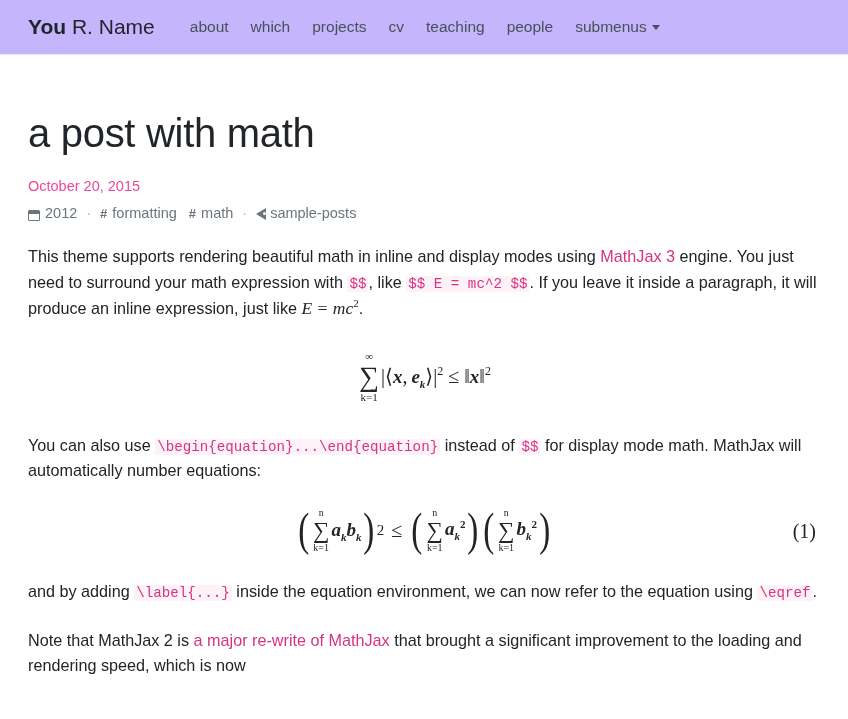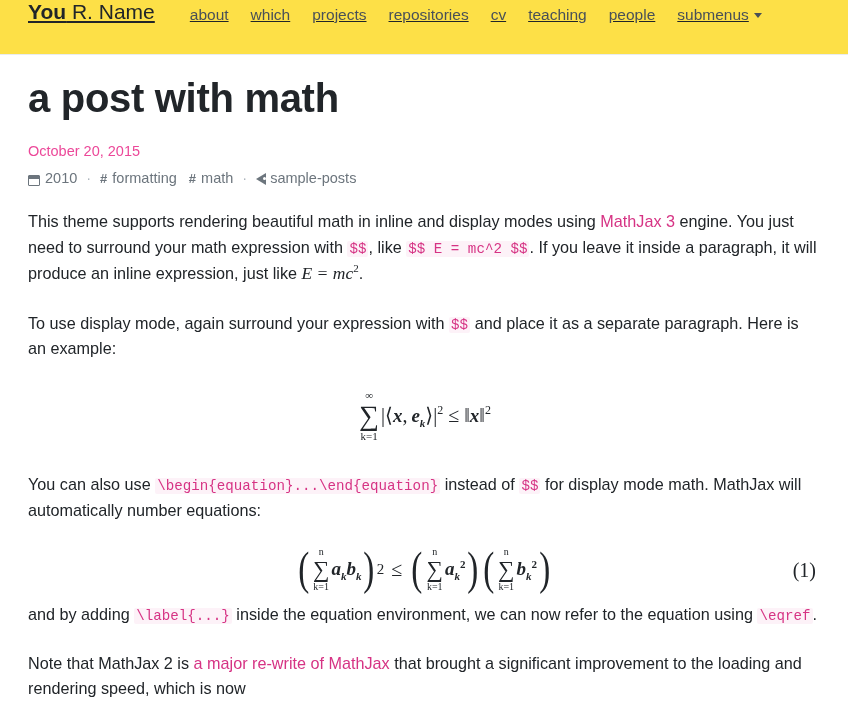--- a/index.html
+++ b/index.html
@@ -11,25 +11,24 @@
     background: #ffffff;
     font-family: "Liberation Sans", sans-serif;
     color: #212529;
   }
   a { text-decoration: none; }
 
   
   .navbar {
     height: 55px;
     display: flex;
-    align-items: flex-start;
+    align-items: center;
     padding: 0 28px;
     border-bottom: 1px solid #e9ecef;
-    background: #fde047;
-    text-decoration: underline;
+    background: #c4b5fd;
   }
   .brand {
     font-size: 21px;
     color: #212529;
     white-space: nowrap;
     margin-right: 24px;
   }
   .brand .brand-strong { font-weight: bold; }
   .brand .brand-rest { font-weight: normal; }
 
@@ -54,23 +53,23 @@
     margin-left: 5px;
     vertical-align: middle;
   }
 
   
   .content {
     padding: 0 28px;
   }
   .post-title {
     font-size: 40px;
-    font-weight: 700;
+    font-weight: 400;
     letter-spacing: -0.3px;
-    margin: 21px 0 0 0;
+    margin: 56px 0 0 0;
     color: #212529;
   }
   .post-date {
     color: #ec4899;
     font-size: 14.5px;
     margin-top: 22px;
   }
   .post-meta {
     margin-top: 11px;
     font-size: 14.5px;
@@ -197,39 +196,38 @@
 <body>
 
 <div class="navbar">
   <a class="brand" href="#">
     <span class="brand-strong">You</span><span class="brand-rest"> R. Name</span>
   </a>
   <div class="nav-links">
     <a class="nav-link" href="#">about</a>
     <a class="nav-link" href="#">which</a>
     <a class="nav-link" href="#">projects</a>
-    <a class="nav-link" href="#">repositories</a>
     <a class="nav-link" href="#">cv</a>
     <a class="nav-link" href="#">teaching</a>
     <a class="nav-link" href="#">people</a>
     <a class="nav-link" href="#"><span>submenus</span><span class="caret"></span></a>
   </div>
 
 </div>
 
 <div class="content">
 
   <h1 class="post-title">a post with math</h1>
 
   <div class="post-date">October 20, 2015</div>
 
   <div class="post-meta">
     <span class="meta-item">
       <span class="ico cal"></span>
-      <span>2010</span>
+      <span>2012</span>
     </span>
     <span class="meta-sep">·</span>
     <span class="meta-item">
       <span class="ico hash"></span>
       <span>formatting</span>
     </span>
     <span style="display:inline-block;width:12px"></span>
     <span class="meta-item">
       <span class="ico hash"></span>
       <span>math</span>
@@ -238,23 +236,20 @@
     <span class="meta-item">
       <span class="tagicon"></span>
       <span>sample-posts</span>
     </span>
   </div>
 
   <p class="body-text">
     <span>This theme supports rendering beautiful math in inline and display modes using </span><a class="link" href="#">MathJax 3</a><span> engine. You just need to surround your math expression with </span><code class="inline">$$</code><span>, like </span><code class="inline">$$ E = mc^2 $$</code><span>. If you leave it inside a paragraph, it will produce an inline expression, just like </span><span class="math-inline">E&nbsp;=&nbsp;mc<sup>2</sup></span><span>.</span>
   </p>
 
-  <p class="body-text">
-    <span>To use display mode, again surround your expression with </span><code class="inline">$$</code><span> and place it as a separate paragraph. Here is an example:</span>
-  </p>
 
   <div class="display-math" style="margin-top:28px;">
     <div class="eq-row">
       <span class="bigsum">
         <span class="lim top">∞</span>
         <span class="sym serif">∑</span>
         <span class="lim bot serif it">k=1</span>
       </span>
       <span class="serif" style="font-size:20px;text-align:center;">|⟨<span class="mathvar">x</span>, <span class="mathvar">e<sub>k</sub></span>⟩|<sup style="font-size:12px">2</sup>&nbsp;≤&nbsp;‖<span class="mathvar">x</span>‖<sup style="font-size:12px">2</sup></span>
     </div>
@@ -289,21 +284,21 @@
         <span class="lim top serif it">n</span>
         <span class="sym serif">∑</span>
         <span class="lim bot serif it">k=1</span>
       </span>
       <span class="mathvar">b<sub>k</sub><sup>2</sup></span>
       <span class="paren">)</span>
     </div>
     <span class="eq-num">(1)</span>
   </div>
 
-  <p class="body-text" style="margin-top:10px;">
+  <p class="body-text" style="margin-top:26px;">
     <span>and by adding </span><code class="inline">\label{...}</code><span> inside the equation environment, we can now refer to the equation using </span><code class="inline">\eqref</code><span>.</span>
   </p>
 
   <p class="body-text">
     <span>Note that MathJax 2 is </span><a class="link" href="#">a major re-write of MathJax</a><span> that brought a significant improvement to the loading and rendering speed, which is now </span>
   </p>
 
 </div>
 
 </body></html>

